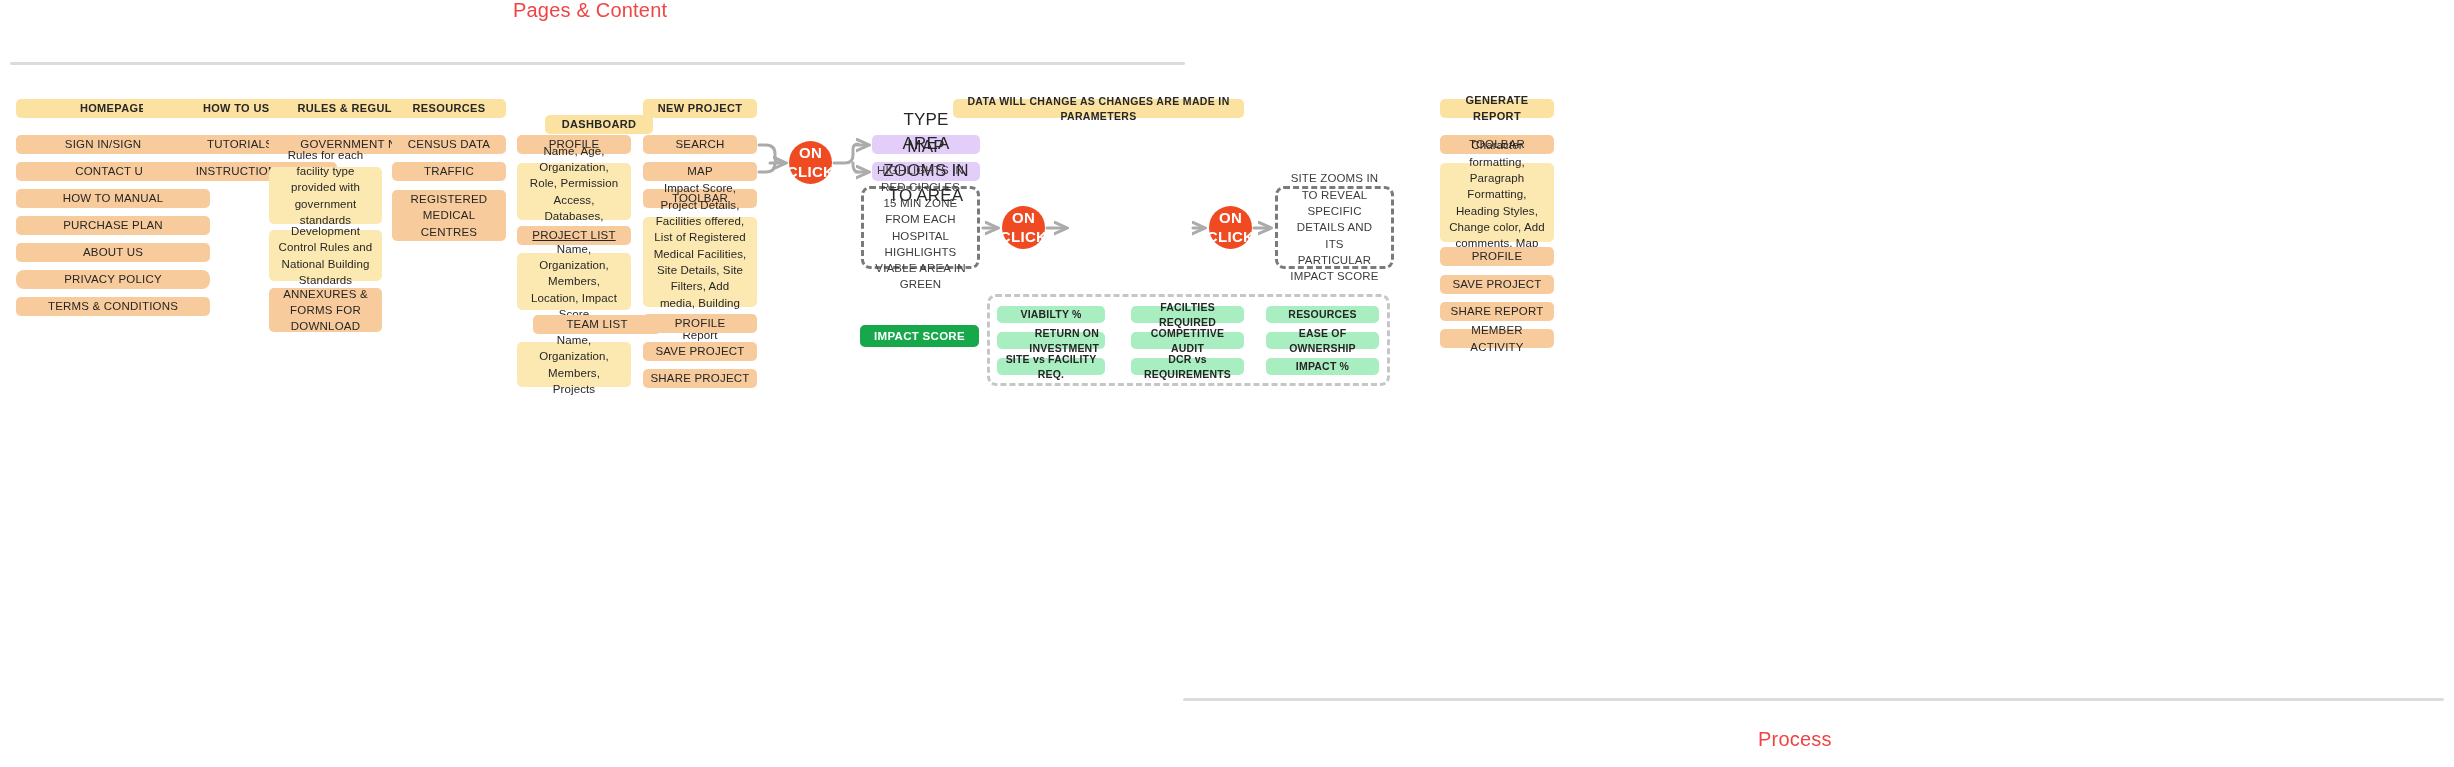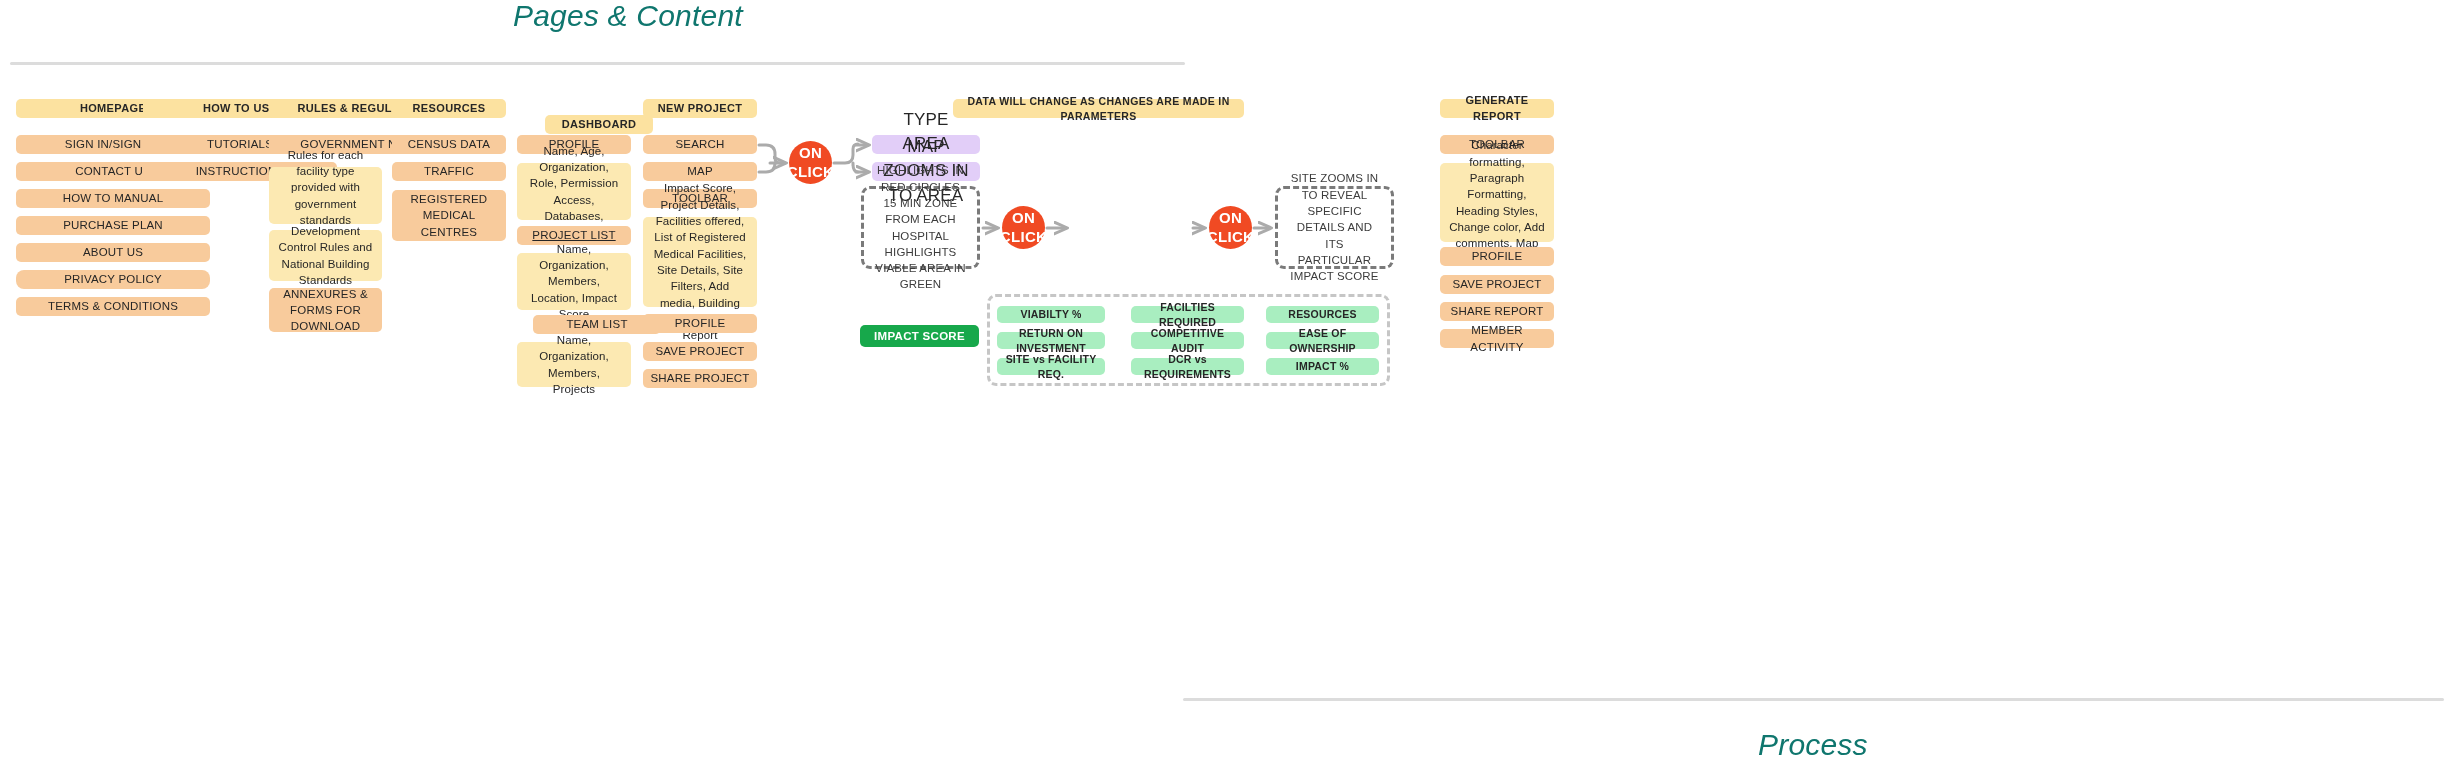--- a/index.html
+++ b/index.html
@@ -8,26 +8,25 @@
     background:#ffffff;
     font-family:"Liberation Sans", sans-serif;
     overflow:hidden;
     position:relative;
   }
   .canvas{position:absolute;left:0;top:0;width:2454px;height:767px;}
 
   
   .sec-title{
     position:absolute;
-    font-size:30px;
-    font-weight:400;
-    color:#0f766e;
+    font-size:20px;
+    font-weight:400;
+    color:#ef4444;
     letter-spacing:.2px;
     white-space:nowrap;
-    font-style:italic;
   }
   .divider{
     position:absolute;
     height:3px;
     background:#dcdcdc;
     border-radius:2px;
   }
 
   
   .node{
@@ -195,21 +194,21 @@
   <div class="node n-dashed" style="left:1275px;top:186px;width:119px;height:83px;padding:6px 10px;">SITE ZOOMS IN TO REVEAL SPECIFIC DETAILS AND ITS PARTICULAR IMPACT SCORE</div>
 
   <div class="node n-green-dark" style="left:860px;top:325px;width:119px;height:22px;">IMPACT SCORE</div>
 
   <div class="node n-dashed-grey" style="left:987px;top:294px;width:403px;height:92px;"></div>
 
   <div class="node n-green" style="left:997px;top:306px;width:108px;height:17px;">VIABILTY %</div>
   <div class="node n-green" style="left:1131px;top:306px;width:113px;height:17px;">FACILTIES REQUIRED</div>
   <div class="node n-green" style="left:1266px;top:306px;width:113px;height:17px;">RESOURCES</div>
 
-  <div class="node n-green" style="left:997px;top:332px;width:108px;height:17px;">RETURN ON INVESTMENT</div>
+  <div class="node n-green" style="left:997px;top:332px;width:108px;height:17px;text-align:right;">RETURN ON INVESTMENT</div>
   <div class="node n-green" style="left:1131px;top:332px;width:113px;height:17px;">COMPETITIVE AUDIT</div>
   <div class="node n-green" style="left:1266px;top:332px;width:113px;height:17px;">EASE OF OWNERSHIP</div>
 
   <div class="node n-green" style="left:997px;top:358px;width:108px;height:17px;">SITE vs FACILITY REQ.</div>
   <div class="node n-green" style="left:1131px;top:358px;width:113px;height:17px;">DCR vs REQUIREMENTS</div>
   <div class="node n-green" style="left:1266px;top:358px;width:113px;height:17px;">IMPACT %</div>
 
   <svg class="wires" viewBox="0 0 2454 767">
     <defs>
       <marker id="ah" viewBox="0 0 10 10" refX="8" refY="5" markerWidth="5" markerHeight="5" orient="auto-start-reverse">

